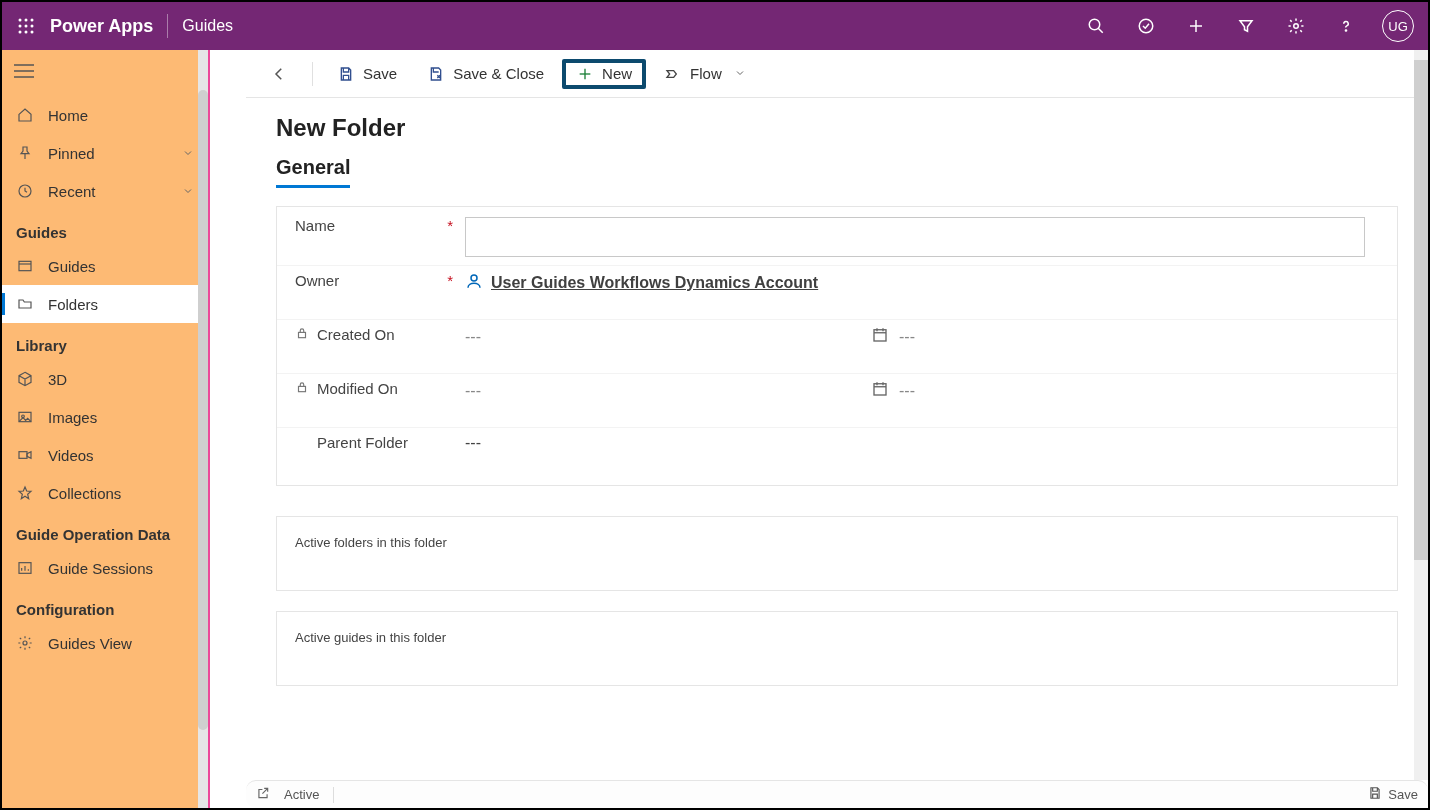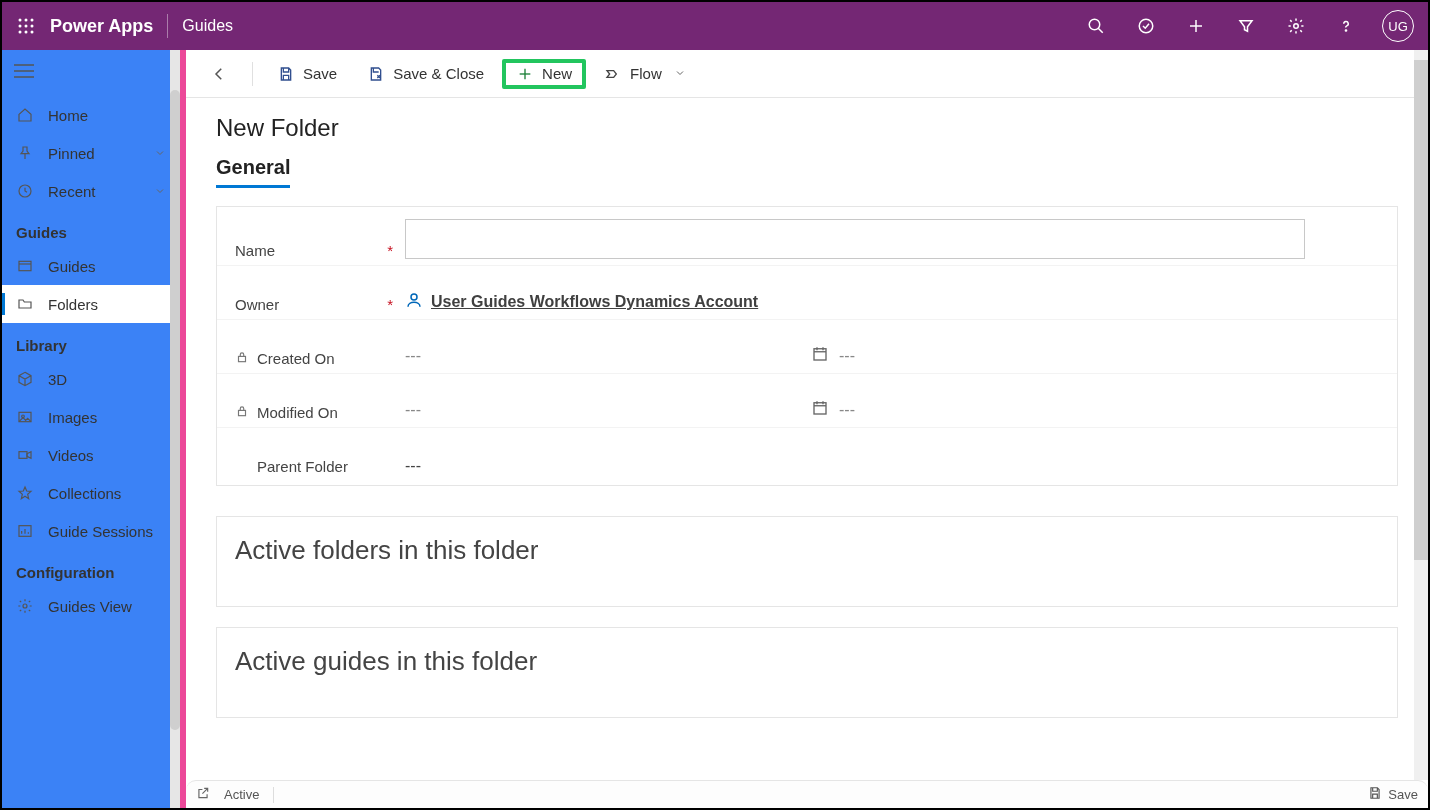--- a/index.html
+++ b/index.html
@@ -9,55 +9,55 @@
   .waffle { width: 40px; display:flex; align-items:center; justify-content:center; }
   .brand { font-size: 18px; font-weight: 600; margin-left: 10px; }
   .divider-v { width:1px; height:24px; background: rgba(255,255,255,0.4); margin: 0 14px; }
   .app-name { font-size: 16px; font-weight: 400; }
   .top-spacer { flex: 1; }
   .top-icons { display:flex; align-items:center; gap: 22px; margin-right: 4px;}
   .top-icon { width: 28px; height:28px; display:flex; align-items:center; justify-content:center; cursor:pointer; }
   .avatar { width:32px; height:32px; border:1.5px solid #fff; border-radius:50%; display:flex; align-items:center; justify-content:center; font-size:13px; }
   
   .main { display:flex; height: calc(810px - 52px); }
-  .sidebar { width: 184px; background: #3b82f6; border-right:6px solid #ec4899; overflow-y:auto; position:relative; }
+  .sidebar { width: 208px; background: #fdba74; border-right:2px solid #ec4899; overflow-y:auto; position:relative; }
   .side-scroll-track { position:absolute; right:0; top:0; width:10px; height:100%; background:#e6e6e6; }
   .side-scroll-thumb { position:absolute; right:0; top:40px; width:10px; height:640px; background:#cfcfcf; border-radius:5px; }
   .hamburger { padding: 14px 12px; }
   .nav-item { display:flex; align-items:center; gap:14px; padding: 10px 14px; color:#333; font-size:15px; cursor:pointer; position:relative; }
   .nav-item.selected { background:#fff; }
   .nav-item.selected::before { content:""; position:absolute; left:0; top:8px; bottom:8px; width:3px; background:#0078d4; }
   .nav-chevron { margin-left:auto; color:#666; }
   .nav-section { padding: 14px 14px 6px; font-weight:600; color:#333; font-size:15px;}
   .nav-icon { width:18px; height:18px; display:inline-flex; align-items:center; justify-content:center; color:#555;}
   
-  .content { flex:1; display:flex; flex-direction:column; position:relative; background:#fff;}
+  .content { flex:1; display:flex; flex-direction:column; position:relative; background:#fff;margin-left:36px;}
   .cmdbar { height:48px; border-bottom:1px solid #e5e5e5; display:flex; align-items:center; padding: 0 12px; gap: 6px;}
   .cmdbtn { display:flex; align-items:center; gap:8px; padding: 6px 12px; color:#333; font-size:15px; cursor:pointer; border-radius:2px;}
   .cmdbtn .ico { width:18px; height:18px; display:inline-flex; align-items:center; justify-content:center; color:#314f8f;}
-  .new-highlight { border:4px solid #22c55e; padding:2px 10px; }
+  .new-highlight { border:4px solid #0c4a6e; padding:2px 10px; }
   .new-highlight .ico svg { stroke:#1a7f37; }
   .flow-chevron { color:#666; margin-left:4px;}
   .body-scroll { flex:1; overflow:auto; padding: 16px 30px 20px 30px; position:relative;}
-  .page-title { font-size:24px; font-weight:400; color:#222; margin-bottom:14px;}
+  .page-title { font-size:24px; font-weight:700; color:#222; margin-bottom:14px;}
   .tabs { border-bottom: none; margin-bottom: 18px;}
   .tab { display:inline-block; font-size:20px; font-weight:600; color:#222; padding-bottom:6px; border-bottom:3px solid #0078d4;}
   .form-card { border:1px solid #e5e5e5; padding: 4px 0; margin-bottom: 30px;}
-  .form-row { display:flex; align-items:flex-end; min-height:54px; border-top:1px solid #f3f3f3; padding: 6px 18px;}
+  .form-row { display:flex; align-items:flex-start; min-height:54px; border-top:1px solid #f3f3f3; padding: 6px 18px;}
   .form-row:first-child { border-top:none; }
   .form-label { width:170px; display:flex; align-items:center; gap:8px; color:#444; font-size:15px;}
   .req { color:#c50f1f; margin-left:auto; margin-right:12px;}
   .form-value { flex:1; display:flex; align-items:center; gap:10px; color:#444;}
   .text-input { flex:1; border:1px solid #c8c8c8; height:40px; padding:0 10px; font-size:15px; max-width: 900px;}
   .owner-link { color:#404040; font-weight:600; display:flex; align-items:center; gap:8px;}
   .placeholder { color:#888; }
   .date-col { display:flex; align-items:center; gap:10px;}
   .date-col .cal-icon { margin-left: 380px; }
   .sub-card { border:1px solid #e5e5e5; padding: 18px 18px 40px; margin-bottom:20px;}
-  .sub-title { font-size:26px; color:#444; font-weight:400;}
+  .sub-title { font-size:13px; color:#444; font-weight:400;}
   
   .right-track { position:absolute; right:0; top:0; bottom:28px; width:14px; background:#f0f0f0;}
   .right-thumb { position:absolute; right:0; top:10px; width:14px; height:500px; background:#cfcfcf;}
   
   .statusbar { height:28px; border-top:1px solid #e5e5e5; display:flex; align-items:center; padding:0 10px; font-size:13px; color:#555; gap:14px; background:#fdfdfd;border-radius:10px;}
   .status-spacer { flex:1; }
   .status-save { display:flex; align-items:center; gap:6px; cursor:pointer;}
   .lock-icon svg { stroke:#777; }
 </style>
 </head>
@@ -214,20 +214,21 @@
     </div>
     <div class="nav-item">
       <span class="nav-icon">
           <svg width="16" height="16" viewBox="0 0 24 24" fill="none" stroke="#555" stroke-width="1.8">
             <path d="M12 3l2.5 6 6.5.5-5 4.5 1.5 6.5L12 17l-5.5 3.5L8 14 3 9.5l6.5-.5z"></path>
           </svg>
         </span>
       <span>Collections</span>
     </div>
 
+    <div class="nav-section">Guide Operation Data</div>
     <div class="nav-item">
       <span class="nav-icon">
           <svg width="16" height="16" viewBox="0 0 24 24" fill="none" stroke="#555" stroke-width="1.8">
             <rect x="3" y="4" width="18" height="16"></rect>
             <path d="M7 16v-4 M12 16v-7 M17 16v-2"></path>
           </svg>
         </span>
       <span>Guide Sessions</span>
     </div>
 

